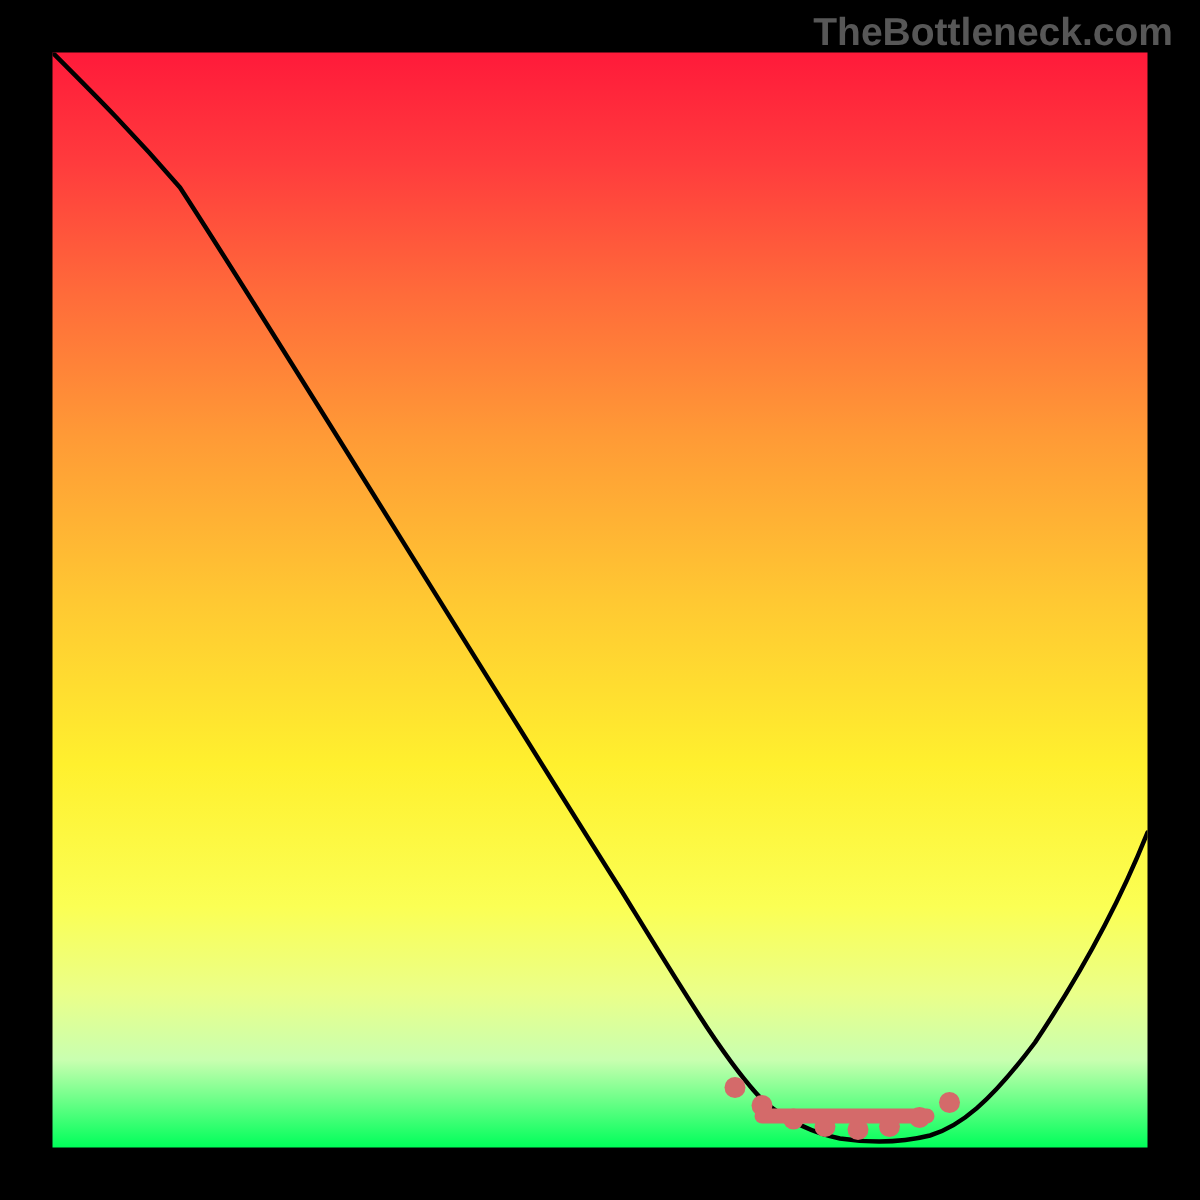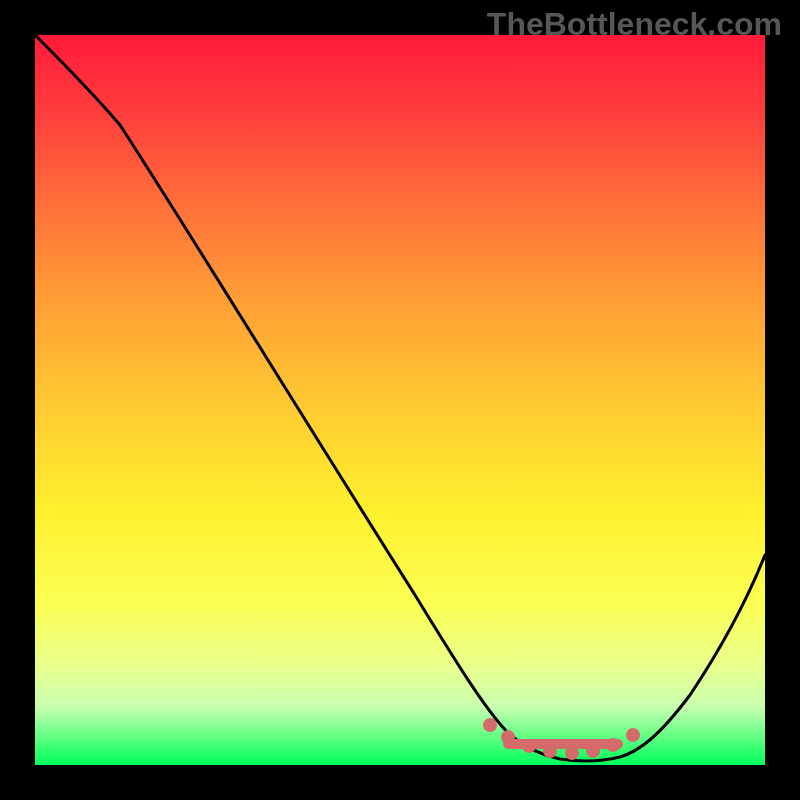--- a/index.html
+++ b/index.html
@@ -1,16 +1,16 @@
 <!DOCTYPE html>
 <html><head>
 <meta charset="utf-8">
 <style>
   body{margin:0;background:#000;width:800px;height:800px;position:relative;font-family:Arial,sans-serif}
-  .watermark{position:absolute;top:6px;right:18px;color:#575757;font-size:32px;font-weight:bold}
+  .watermark{position:absolute;top:6px;right:18px;color:#575757;font-size:26px;font-weight:bold}
   .plot{position:absolute;left:35px;top:35px;width:730px;height:730px}
   .grad{width:100%;height:100%;background:linear-gradient(to bottom,
     #ff1a3a 0%,
     #ff3b3d 10%,
     #ff6b3a 22%,
     #ff9a36 35%,
     #ffc832 50%,
     #fff02e 65%,
     #fbff54 78%,
     #eaff8a 86%,

